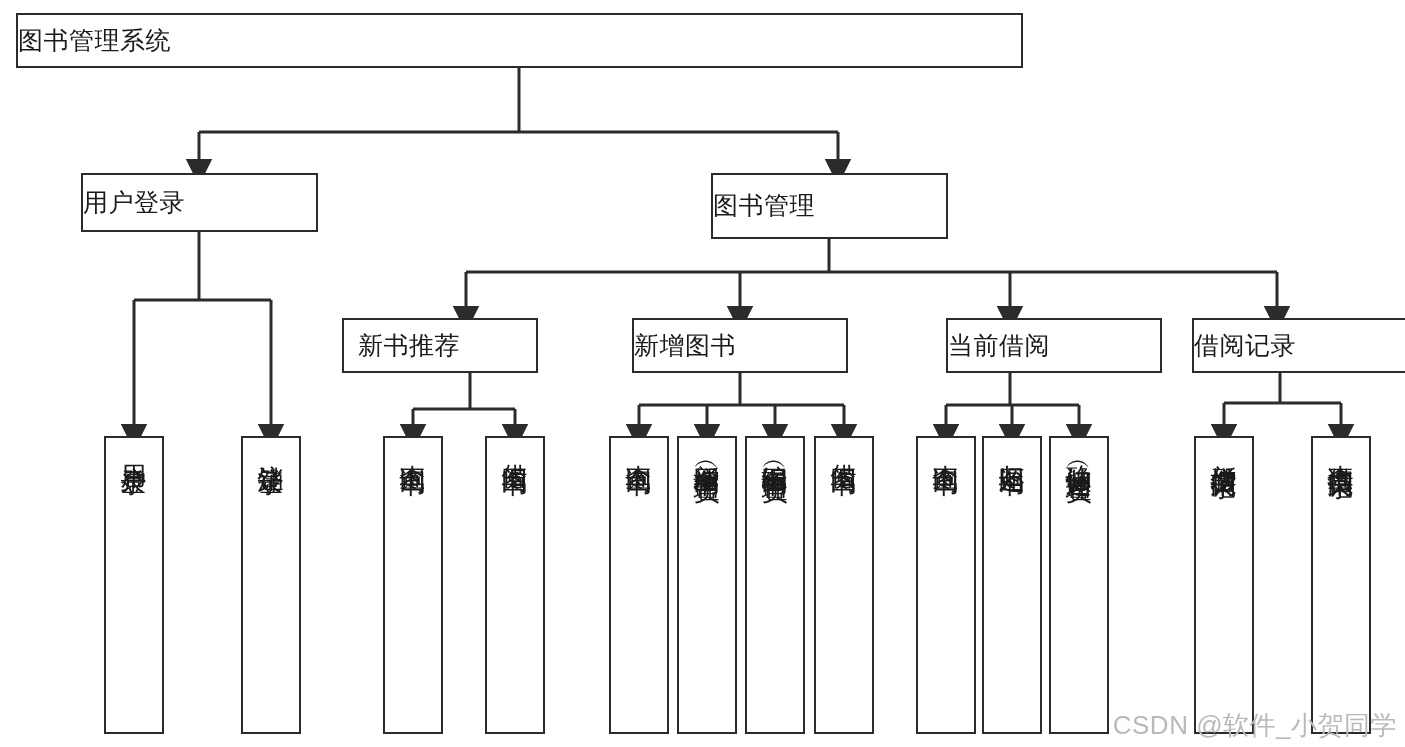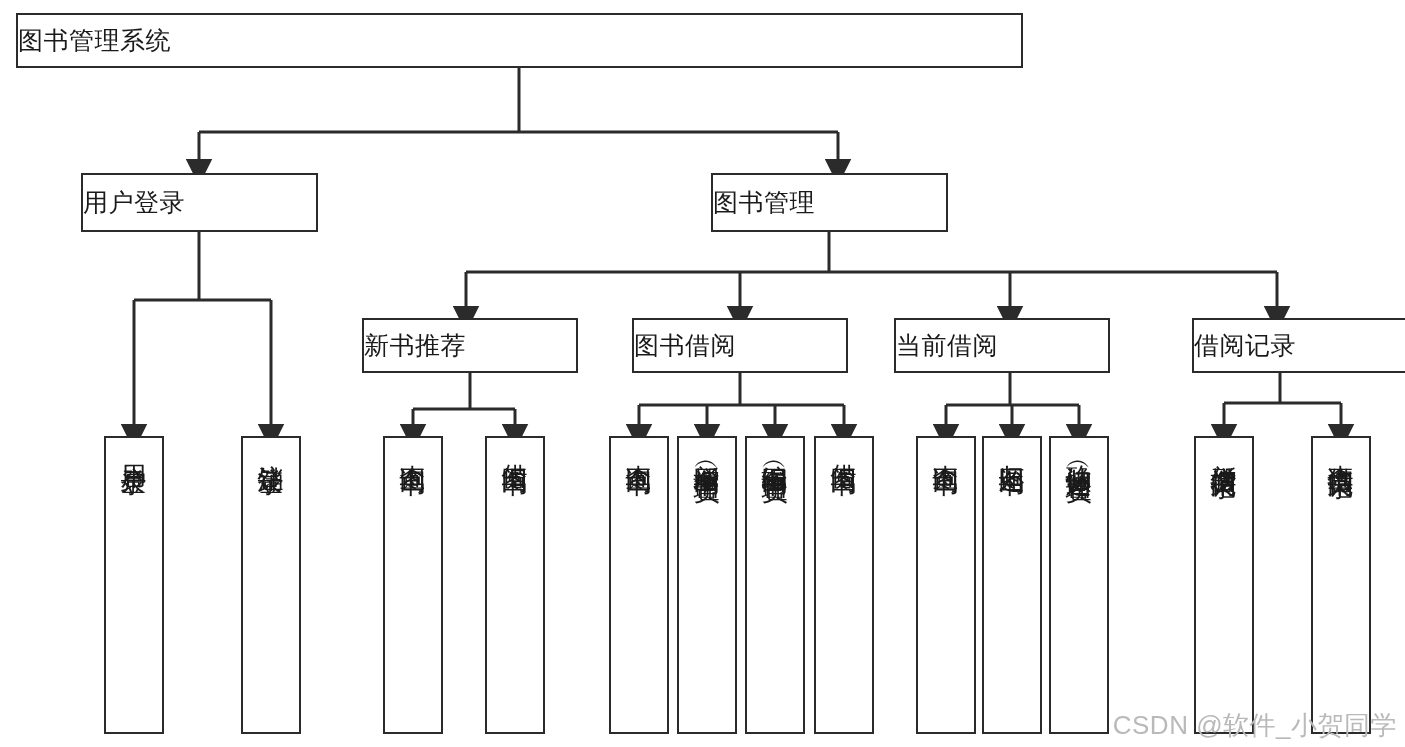--- a/index.html
+++ b/index.html
@@ -128,33 +128,33 @@
   </svg>
 
   <div class="node h root" style="left:16px; top:13px; width:1007px; height:55px;">
     <span class="lbl">图书管理系统</span>
   </div>
 
   <div class="node h" style="left:81px; top:173px; width:237px; height:59px;">
     <span class="lbl">用户登录</span>
   </div>
 
-  <div class="node h" style="left:711px; top:173px; width:237px; height:59px;">
+  <div class="node h" style="left:711px; top:173px; width:237px; height:66px;">
     <span class="lbl">图书管理</span>
   </div>
 
-  <div class="node h" style="left:362px; top:318px; width:216px; height:55px;">
+  <div class="node h" style="left:342px; top:318px; width:196px; height:55px;padding-left:14px;">
     <span class="lbl">新书推荐</span>
   </div>
 
   <div class="node h" style="left:632px; top:318px; width:216px; height:55px;">
-    <span class="lbl">图书借阅</span>
-  </div>
-
-  <div class="node h" style="left:894px; top:318px; width:216px; height:55px;">
+    <span class="lbl">新增图书</span>
+  </div>
+
+  <div class="node h" style="left:946px; top:318px; width:216px; height:55px;">
     <span class="lbl">当前借阅</span>
   </div>
 
   <div class="node h" style="left:1172px; top:318px; width:216px; height:55px;margin-left:20px;">
     <span class="lbl">借阅记录</span>
   </div>
 
   <div class="node v" style="left:104px; top:436px; width:60px; height:298px;">
     <span class="lbl">用户登录</span>
   </div>

